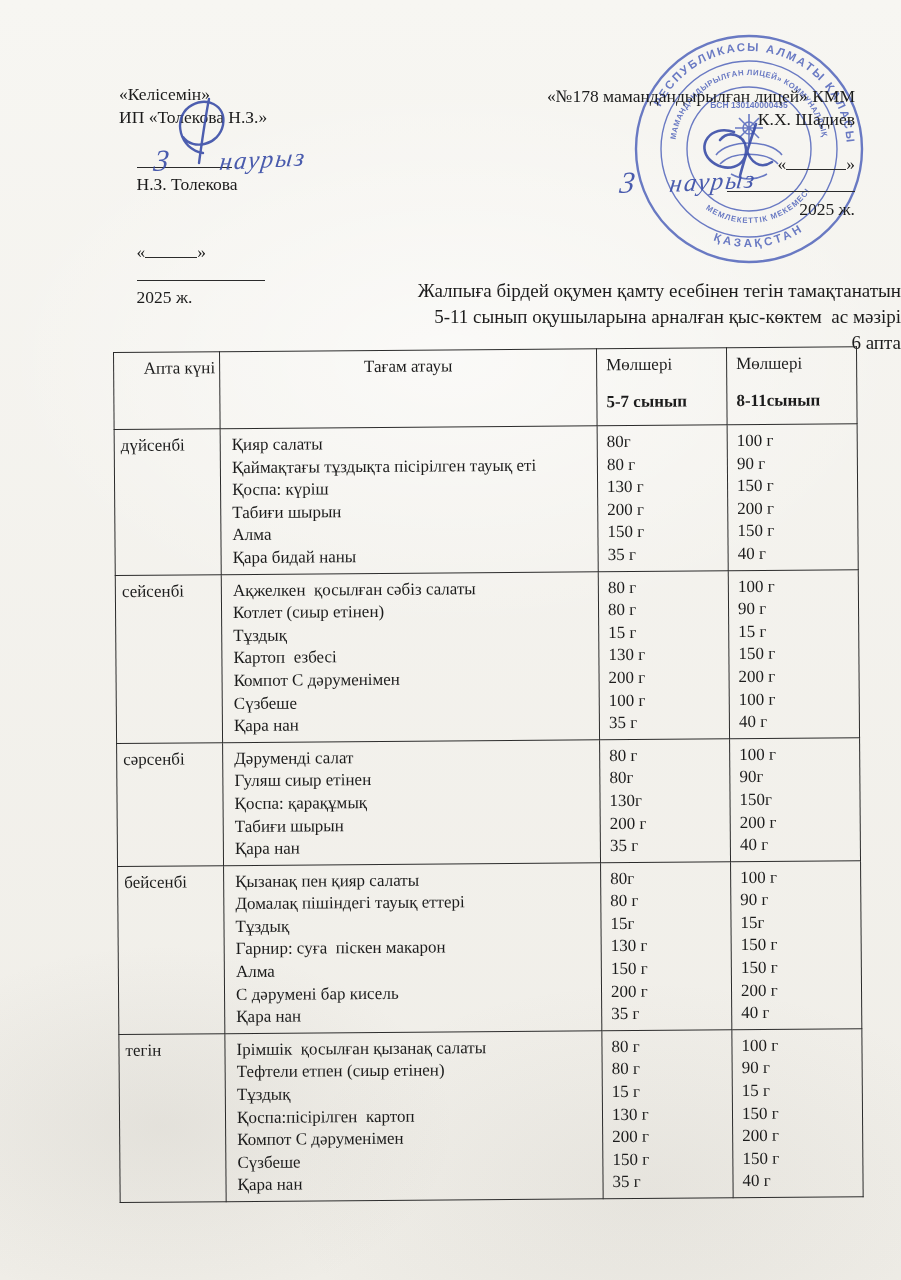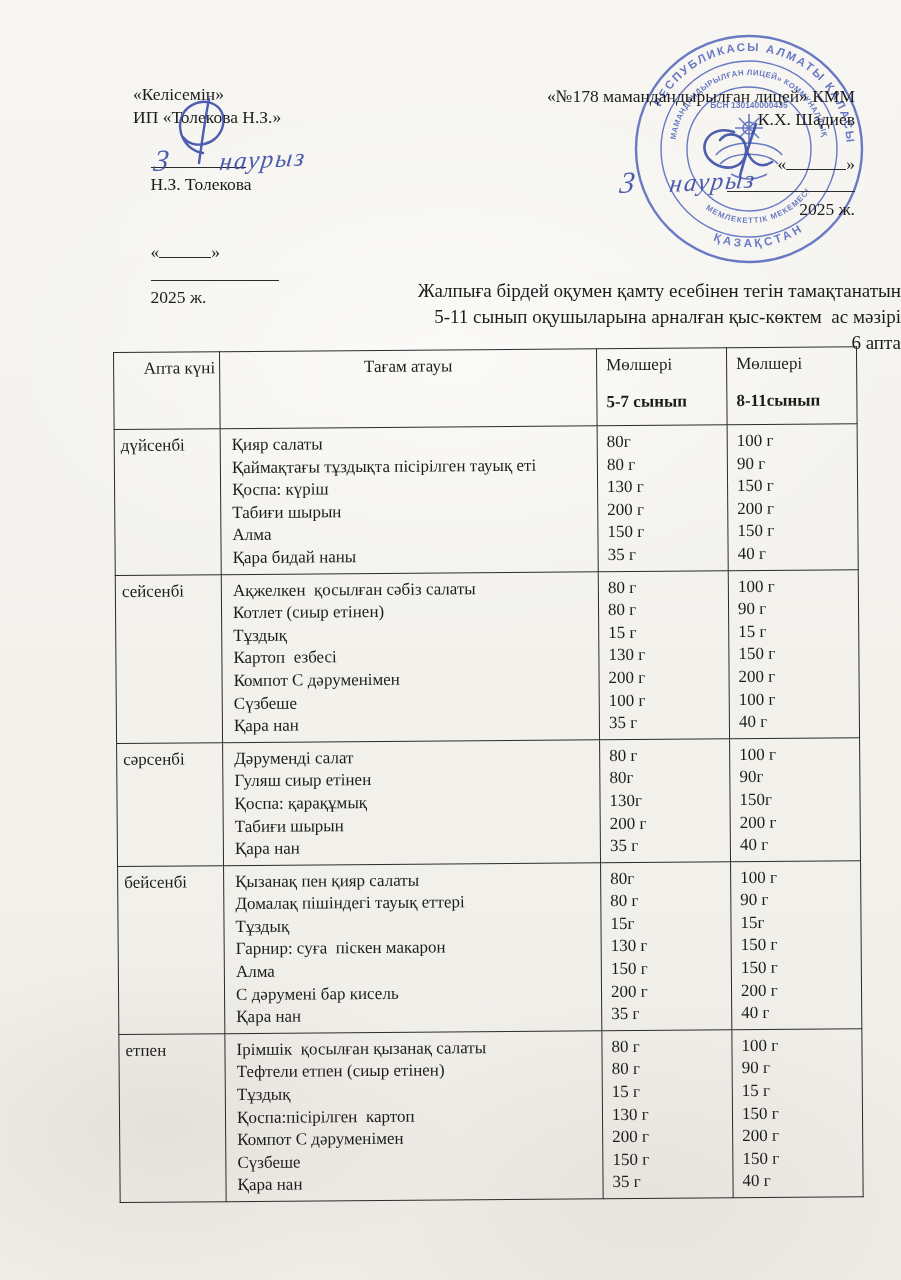--- a/index.html
+++ b/index.html
@@ -9,21 +9,21 @@
     background:
       radial-gradient(420px 260px at 18% 88%, rgba(118,112,100,0.10), transparent 70%),
       radial-gradient(520px 300px at 72% 93%, rgba(118,112,100,0.08), transparent 70%),
       radial-gradient(700px 420px at 50% 28%, rgba(255,255,255,0.55), transparent 65%),
       linear-gradient(#f7f6f2, #efede7);
   }
   .abs{position:absolute;}
 
   
   .approve{font-size:17.5px;line-height:24px;z-index:2;}
-  .approve-left{left:133px;top:83px;width:340px;text-align:left;}
+  .approve-left{left:119px;top:83px;width:340px;text-align:left;}
   .approve-right{right:46px;top:85px;width:420px;text-align:right;}
   .blank{display:inline-block;border-bottom:1.2px solid #2b2b2b;height:14px;vertical-align:baseline;}
   .w55{width:52px;} .w95{width:95px;} .w130{width:128px;} .w60{width:60px;}
 
   
   .hw{font-style:italic;color:#3b4ea8;transform:rotate(-3deg) skewX(-10deg);transform-origin:left bottom;z-index:3;opacity:.92;}
   .hw-day{font-size:30px;}
   .hw-month{font-size:25px;letter-spacing:2px;}
   .sig-svg{z-index:3;}
 
@@ -277,21 +277,21 @@
             <div class="line">90 г</div>
             <div class="line">15г</div>
             <div class="line">150 г</div>
             <div class="line">150 г</div>
             <div class="line">200 г</div>
             <div class="line">40 г</div>
           </td>
         </tr>
         <tr>
           <td class="d-day">
-            <div class="line">етпен</div>
+            <div class="line">тегін</div>
           </td>
           <td class="d-dish">
             <div class="line">Ірімшік  қосылған қызанақ салаты</div>
             <div class="line">Тефтели етпен (сиыр етінен)</div>
             <div class="line">Тұздық</div>
             <div class="line">Қоспа:пісірілген  картоп</div>
             <div class="line">Компот С дәруменімен</div>
             <div class="line">Сүзбеше</div>
             <div class="line">Қара нан</div>
           </td>

